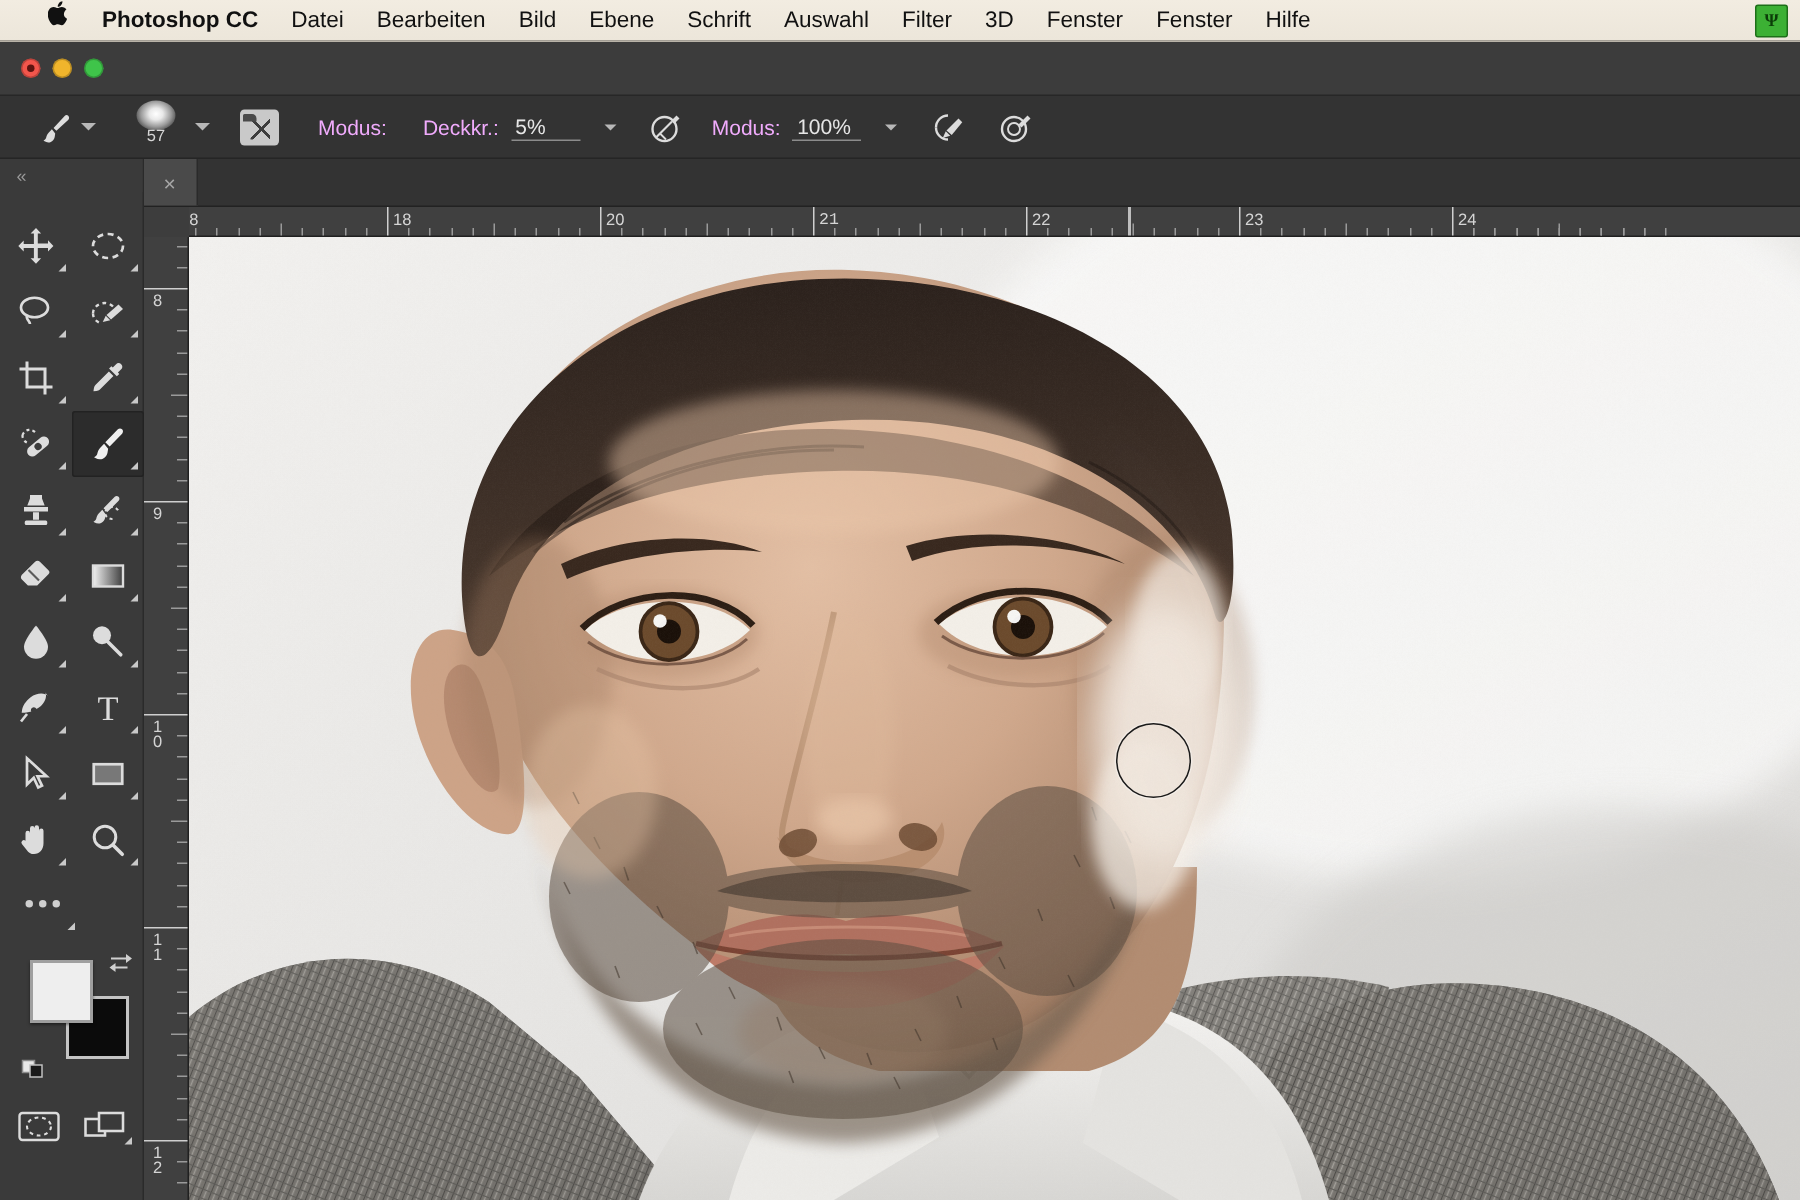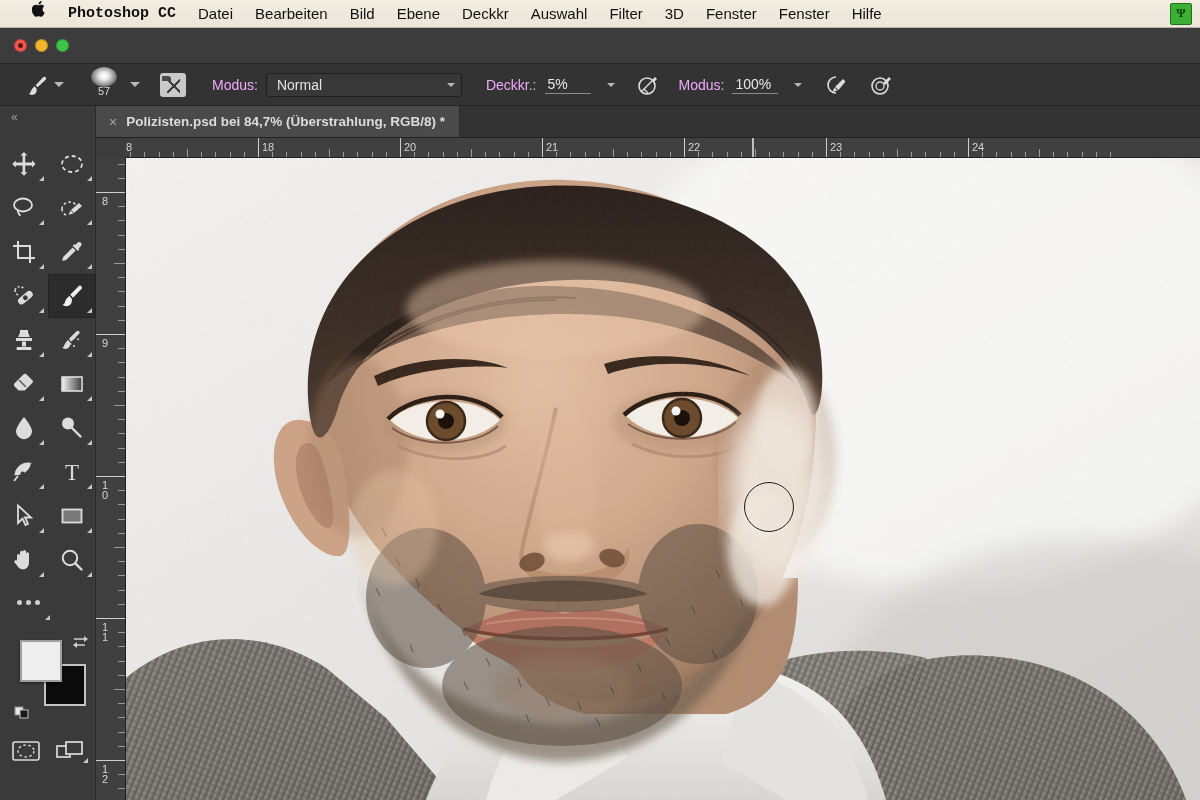--- a/index.html
+++ b/index.html
@@ -21,21 +21,21 @@
     font-size: 15px; color: #111;
   }
   #menubar .mi {
     padding: 0 11px; height: 28px; line-height: 28px;
     white-space: nowrap; cursor: default;
   }
   #menubar .apple {
     padding: 0 10px; font-size: 17px; line-height: 28px;
     position: relative; top: -1px;
   }
-  #menubar .bold { font-weight: bold; font-family: Liberation Mono, monospace; }
+  #menubar .bold { font-weight: bold; }
   #menubar .spacer { flex: 1; }
   #menubar .greenapp {
     width: 22px; height: 22px; margin-right: 8px;
     background: #3cb034;
     border: 1px solid #1d6f18;
     border-radius: 2px;
     display: flex; align-items: center; justify-content: center;
     color: #0b3d08; font-size: 12px; font-weight: bold;
     font-family: "Liberation Serif", serif;
   }
@@ -277,21 +277,21 @@
   <div class="apple">
     <svg width="15" height="18" viewBox="0 0 15 18">
         <path fill="#111" d="M10.6 9.4c0-2 1.6-3 1.7-3.1-.9-1.4-2.4-1.5-2.9-1.6-1.2-.1-2.4.7-3 .7-.6 0-1.6-.7-2.6-.7C2.5 4.7 1.2 5.5.5 6.8c-1.4 2.4-.4 6 1 8 .7 1 1.5 2.1 2.5 2 1-.1 1.4-.6 2.6-.6s1.5.6 2.6.6c1.1 0 1.8-1 2.4-2 .8-1.1 1.1-2.2 1.1-2.3 0 0-2.1-.8-2.1-3.1zM8.8 3.3c.5-.6.9-1.5.8-2.4-.8 0-1.7.5-2.3 1.2-.5.6-.9 1.5-.8 2.4.9.1 1.8-.5 2.3-1.2z"></path>
       </svg>
   </div>
   <div class="mi bold">Photoshop CC</div>
   <div class="mi">Datei</div>
   <div class="mi">Bearbeiten</div>
   <div class="mi">Bild</div>
   <div class="mi">Ebene</div>
-  <div class="mi">Deckkr</div>
+  <div class="mi">Schrift</div>
   <div class="mi">Auswahl</div>
   <div class="mi">Filter</div>
   <div class="mi">3D</div>
   <div class="mi">Fenster</div>
   <div class="mi">Fenster</div>
   <div class="mi">Hilfe</div>
   <div class="spacer"></div>
   <div class="greenapp">Ψ</div>
 </div>
 
@@ -320,24 +320,20 @@
   </div>
   <div class="caret"></div>
   <div class="ob-gap"></div>
 
   <div class="panel-toggle-ico">
     <div class="br"></div>
   </div>
   <div style="width:26px"></div>
 
   <div class="lbl">Modus:</div>
-  <div class="dd-box">
-    <span>Normal</span>
-    <span class="caret sm" style="margin-right:0"></span>
-  </div>
   <div style="width:24px"></div>
 
   <div class="lbl">Deckkr.:</div>
   <div class="num-field">
     <span class="val">5%</span>
     <span class="caret sm" style="margin-left:16px"></span>
   </div>
   <div style="width:14px"></div>
 
   <div class="airbrush-ico">
@@ -588,21 +584,20 @@
         <rect x="11" y="3" width="16" height="12" fill="#3a3a3a" stroke="#dcdcdc" stroke-width="1.7"></rect>
       </svg>
       <span class="tri"></span>
     </div>
   </div>
 </div>
 
 <div id="tabbar">
   <div id="doctab">
     <span class="x">×</span>
-    <span>Polizisten.psd bei 84,7% (Überstrahlung, RGB/8) *</span>
   </div>
 </div>
 
 <div id="hruler">
     <div class="tick" style="left: 20px; top: 0px; width: 1px; height: 20px; background: rgb(207, 207, 207);"></div>
     <div class="rlabel" style="left: 24px; top: 3px;">18</div>
     <div class="tick" style="left: 34.2px; top: 14px; width: 1px; height: 6px;"></div>
     <div class="tick" style="left: 48.4px; top: 14px; width: 1px; height: 6px;"></div>
     <div class="tick" style="left: 62.6px; top: 14px; width: 1px; height: 6px;"></div>
     <div class="tick" style="left: 76.8px; top: 14px; width: 1px; height: 6px;"></div>
@@ -627,21 +622,21 @@
     <div class="tick" style="left: 318.2px; top: 14px; width: 1px; height: 6px;"></div>
     <div class="tick" style="left: 332.4px; top: 14px; width: 1px; height: 6px;"></div>
     <div class="tick" style="left: 346.6px; top: 14px; width: 1px; height: 6px;"></div>
     <div class="tick" style="left: 360.8px; top: 14px; width: 1px; height: 6px;"></div>
     <div class="tick" style="left: 375px; top: 11px; width: 1px; height: 9px;"></div>
     <div class="tick" style="left: 389.2px; top: 14px; width: 1px; height: 6px;"></div>
     <div class="tick" style="left: 403.4px; top: 14px; width: 1px; height: 6px;"></div>
     <div class="tick" style="left: 417.6px; top: 14px; width: 1px; height: 6px;"></div>
     <div class="tick" style="left: 431.8px; top: 14px; width: 1px; height: 6px;"></div>
     <div class="tick" style="left: 446px; top: 0px; width: 1px; height: 20px; background: rgb(207, 207, 207);"></div>
-    <div class="rlabel" style="left: 450px; top: 3px;">21</div>
+    <div class="rlabel" style="left: 450px; top: 3px; font-family: Liberation Mono, monospace;">21</div>
     <div class="tick" style="left: 460.2px; top: 14px; width: 1px; height: 6px;"></div>
     <div class="tick" style="left: 474.4px; top: 14px; width: 1px; height: 6px;"></div>
     <div class="tick" style="left: 488.6px; top: 14px; width: 1px; height: 6px;"></div>
     <div class="tick" style="left: 502.8px; top: 14px; width: 1px; height: 6px;"></div>
     <div class="tick" style="left: 517px; top: 11px; width: 1px; height: 9px;"></div>
     <div class="tick" style="left: 531.2px; top: 14px; width: 1px; height: 6px;"></div>
     <div class="tick" style="left: 545.4px; top: 14px; width: 1px; height: 6px;"></div>
     <div class="tick" style="left: 559.6px; top: 14px; width: 1px; height: 6px;"></div>
     <div class="tick" style="left: 573.8px; top: 14px; width: 1px; height: 6px;"></div>
     <div class="tick" style="left: 588px; top: 0px; width: 1px; height: 20px; background: rgb(207, 207, 207);"></div>

